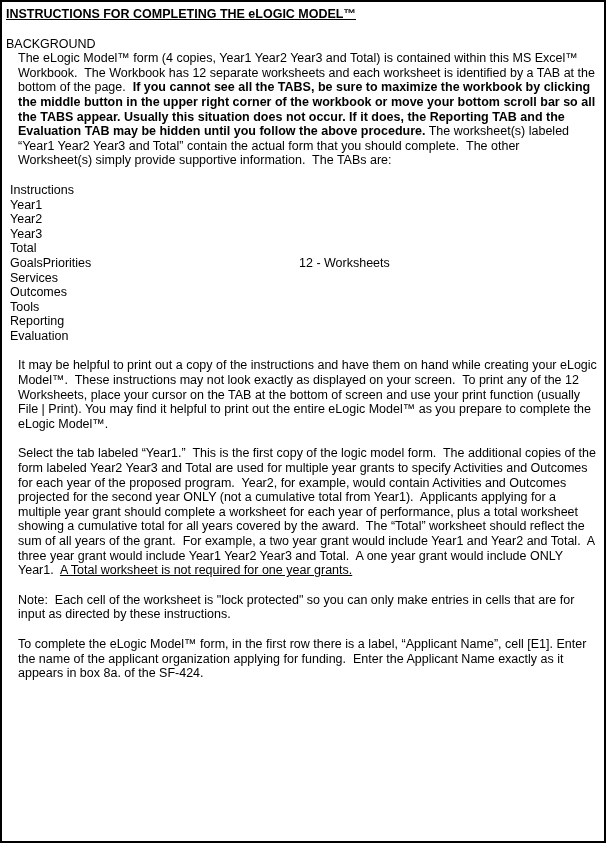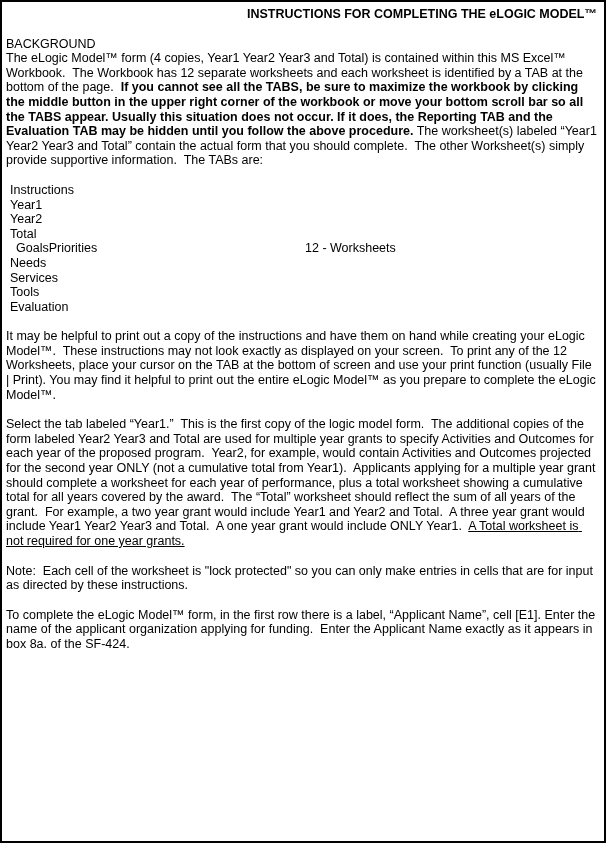--- a/index.html
+++ b/index.html
@@ -11,65 +11,67 @@
     border: 2px solid #000000;
     padding: 5px 7px 5px 4px;
     font-family: "Liberation Sans", sans-serif;
     font-size: 12.5px;
     line-height: 14.6px;
     color: #000000;
     overflow: hidden;
   }
   .title {
     font-weight: bold;
+    text-decoration: underline;
     margin-bottom: 15px;
     white-space: pre-wrap;
-    text-align: right;
   }
   .heading {
     font-weight: normal;
     white-space: pre-wrap;
   }
   .para {
     white-space: pre-wrap;
     margin-bottom: 15px;
+    margin-left: 12px;
   }
   .bold { font-weight: bold; }
   .underline { text-decoration: underline; }
   .tab-list {
     padding-left: 4px;
     margin-bottom: 15px;
   }
   .tab-row { white-space: pre; }
   .tab-name-fixed {
     display: inline-block;
     width: 289px;
-    margin-left: 6px;
   }
 </style>
 </head>
 <body>
 
 <div class="page">
 
   <div class="title">INSTRUCTIONS FOR COMPLETING THE eLOGIC MODEL™</div>
 
   <div class="heading">BACKGROUND</div>
 
   <p class="para"><span>The eLogic Model™ form (4 copies, Year1 Year2 Year3 and Total) is contained within this MS Excel™ Workbook.  The Workbook has 12 separate worksheets and each worksheet is identified by a TAB at the bottom of the page.  </span><span class="bold">If you cannot see all the TABS, be sure to maximize the workbook by clicking the middle button in the upper right corner of the workbook or move your bottom scroll bar so all the TABS appear. Usually this situation does not occur. If it does, the Reporting TAB and the Evaluation TAB may be hidden until you follow the above procedure.</span><span> The worksheet(s) labeled “Year1 Year2 Year3 and Total” contain the actual form that you should complete.  The other Worksheet(s) simply provide supportive information.  The TABs are:</span></p>
 
   <div class="tab-list">
     <div class="tab-row">Instructions</div>
     <div class="tab-row">Year1</div>
     <div class="tab-row">Year2</div>
+    <div class="tab-row">Year3</div>
     <div class="tab-row">Total</div>
     <div class="tab-row"><span class="tab-name-fixed">GoalsPriorities</span><span>12 - Worksheets</span></div>
-    <div class="tab-row">Needs</div>
     <div class="tab-row">Services</div>
+    <div class="tab-row">Outcomes</div>
     <div class="tab-row">Tools</div>
+    <div class="tab-row">Reporting</div>
     <div class="tab-row">Evaluation</div>
   </div>
 
   <p class="para">It may be helpful to print out a copy of the instructions and have them on hand while creating your eLogic Model™.  These instructions may not look exactly as displayed on your screen.  To print any of the 12 Worksheets, place your cursor on the TAB at the bottom of screen and use your print function (usually File | Print). You may find it helpful to print out the entire eLogic Model™ as you prepare to complete the eLogic Model™.</p>
 
 
   <p class="para"><span>Select the tab labeled “Year1.”  This is the first copy of the logic model form.  The additional copies of the form labeled Year2 Year3 and Total are used for multiple year grants to specify Activities and Outcomes for each year of the proposed program.  Year2, for example, would contain Activities and Outcomes projected for the second year ONLY (not a cumulative total from Year1).  Applicants applying for a multiple year grant should complete a worksheet for each year of performance, plus a total worksheet showing a cumulative total for all years covered by the award.  The “Total” worksheet should reflect the sum of all years of the grant.  For example, a two year grant would include Year1 and Year2 and Total.  A three year grant would include Year1 Year2 Year3 and Total.  A one year grant would include ONLY Year1.  </span><span class="underline">A Total worksheet is not required for one year grants.</span></p>
 
   <p class="para">Note:  Each cell of the worksheet is "lock protected" so you can only make entries in cells that are for input as directed by these instructions.</p>
 

